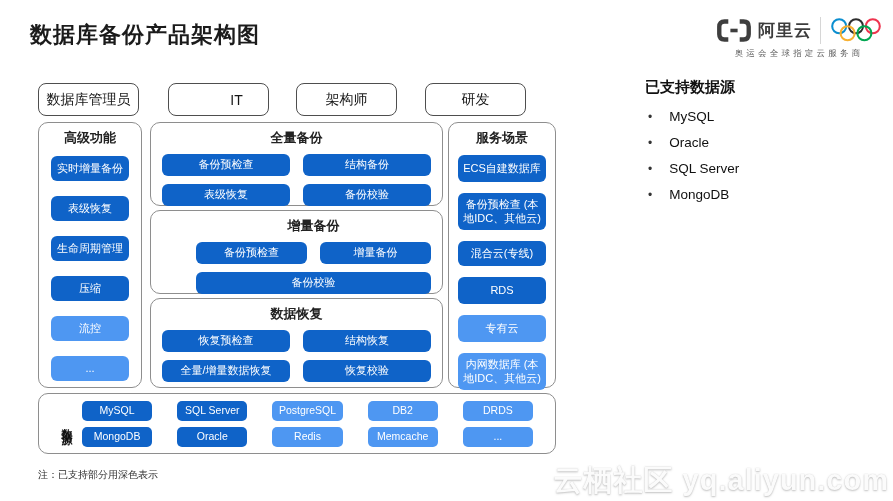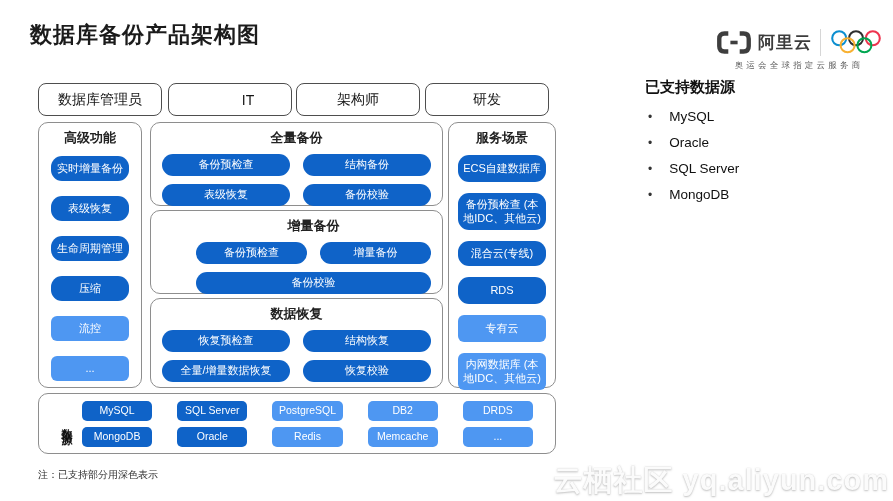--- a/index.html
+++ b/index.html
@@ -2,35 +2,35 @@
 <html style="--dark-blue: #0f63c8; --light-blue: #4e97f2;"><head>
 <meta charset="utf-8">
 <style>
   html,body{margin:0;padding:0;background:#fff;}
   body{font-family:"Liberation Sans","DejaVu Sans",sans-serif;}
   .canvas{position:relative;width:893px;height:501px;background:#fff;overflow:hidden;}
 
   .page-title{position:absolute;left:30px;top:20px;font-size:22px;font-weight:bold;color:#1b1b1b;letter-spacing:1px;}
 
   
-  .logo{position:absolute;right:10px;top:28px;display:flex;flex-direction:column;align-items:center;}
+  .logo{position:absolute;right:10px;top:16px;display:flex;flex-direction:column;align-items:center;}
   .logo-row{display:flex;align-items:center;}
   .brand{font-size:17px;font-weight:600;color:#3c3c3c;margin-left:5px;letter-spacing:1px;}
   .logo-divider{width:1px;height:27px;background:#d6d6d6;margin:0 8px;}
   .tagline{font-size:8.5px;color:#5d5d5d;letter-spacing:3.2px;margin-top:4px;white-space:nowrap;}
 
   
-  .role{position:absolute;top:83px;width:124px;height:33px;background:#fff;border:1.5px solid #4e4e4e;border-radius:8px;display:flex;align-items:center;justify-content:center;font-size:14px;color:#161616;box-sizing:border-box;}
+  .role{position:absolute;top:83px;width:101px;height:33px;background:#fff;border:1.5px solid #4e4e4e;border-radius:8px;display:flex;align-items:center;justify-content:center;font-size:14px;color:#161616;box-sizing:border-box;}
 
   
   .panel{position:absolute;border:1px solid #8e8e8e;border-radius:10px;background:#fff;box-sizing:border-box;}
   .panel-title{text-align:center;font-size:13px;font-weight:600;color:#222;padding-top:6px;}
 
   .btn{border-radius:6px;color:#fff;font-size:11px;line-height:1.25;display:flex;align-items:center;justify-content:center;text-align:center;box-sizing:border-box;padding:2px 3px;}
-  .btn[data-tone="dark"]{background:var(--dark-blue,#0f63c8);border-radius:11px;}
+  .btn[data-tone="dark"]{background:var(--dark-blue,#0f63c8);}
   .btn[data-tone="light"]{background:var(--light-blue,#4e97f2);}
 
   
   .panel-advanced{left:38px;top:122px;width:104px;height:266px;}
   .panel-advanced .stack{display:flex;flex-direction:column;gap:15px;padding:9px 12px 0 12px;}
   .panel-advanced .btn{height:25px;flex:0 0 25px;}
 
   
   .panel-mid{left:150px;width:293px;}
   .panel-full{top:122px;height:84px;}

